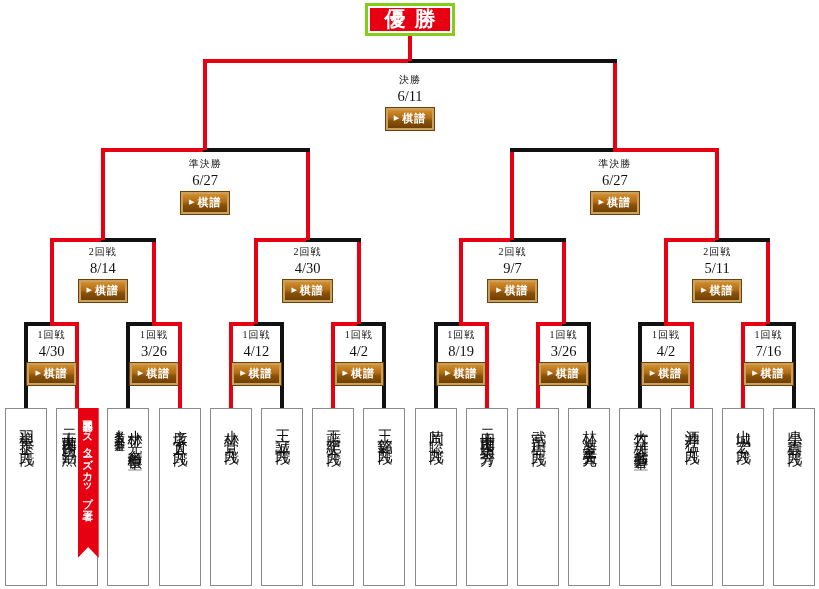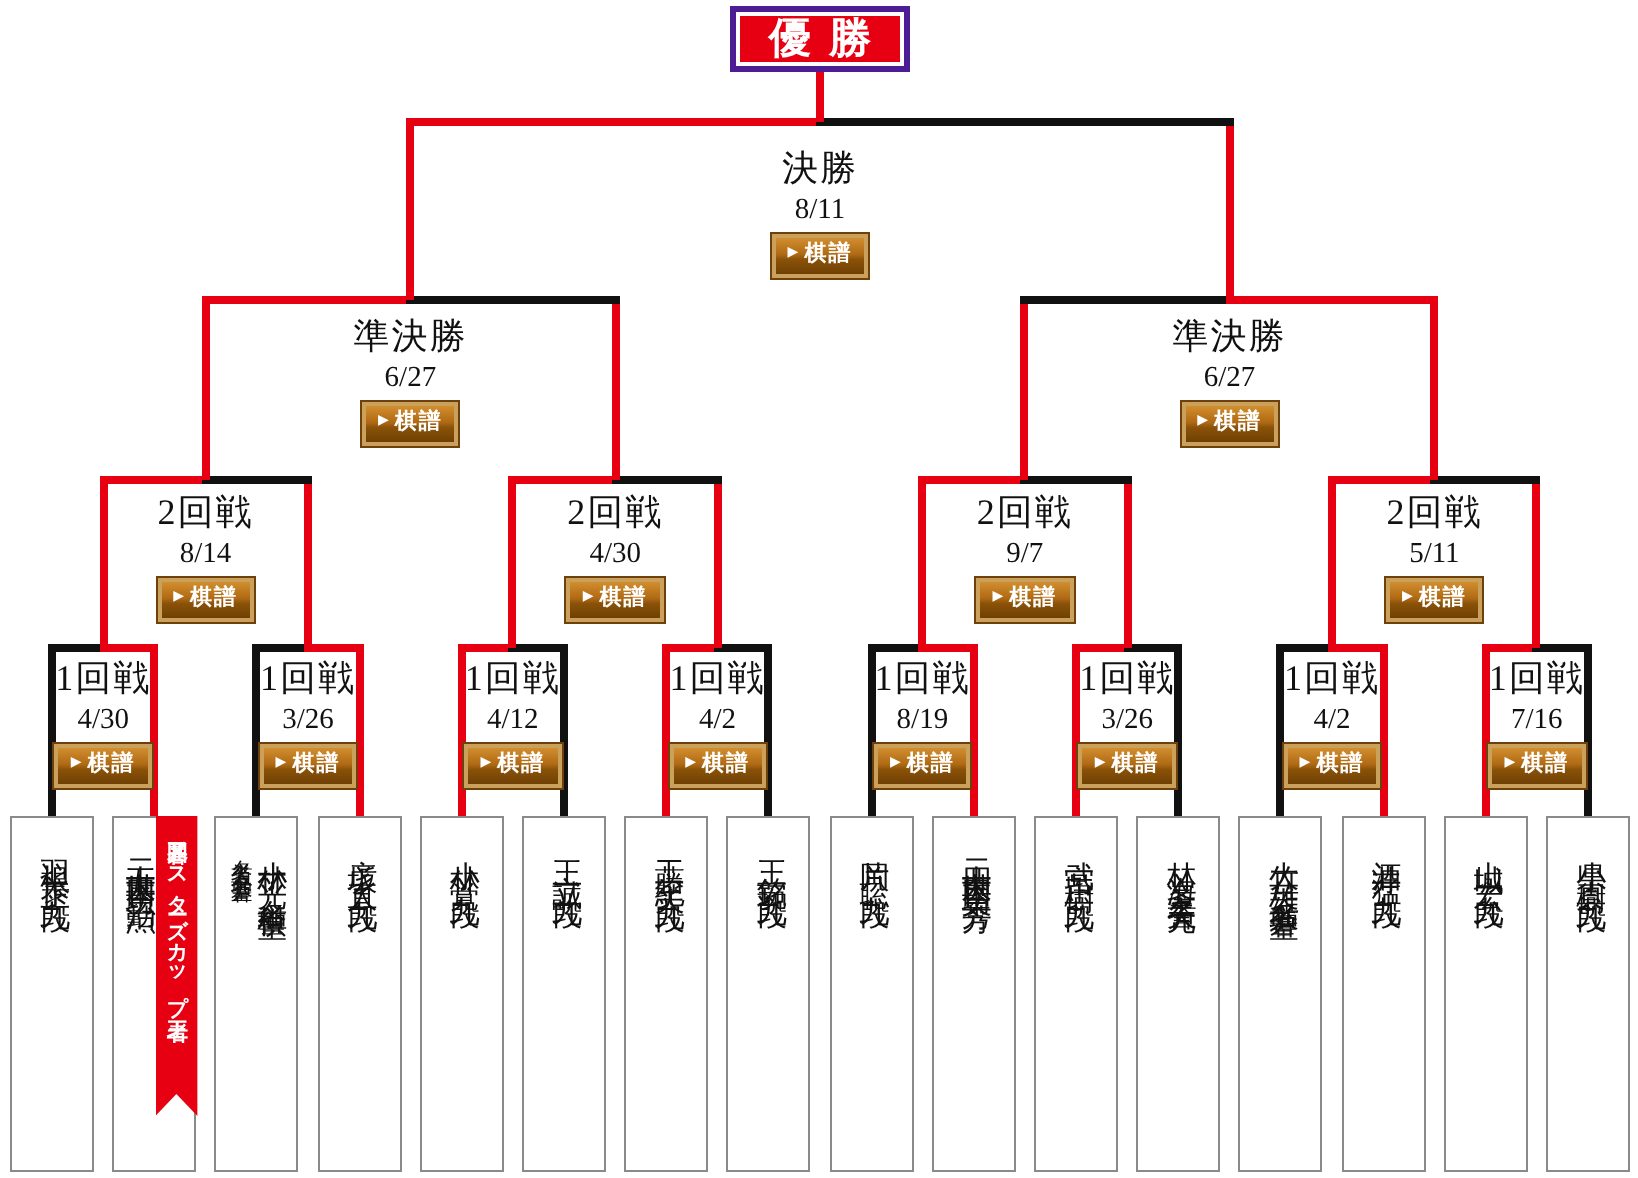--- a/index.html
+++ b/index.html
@@ -1,26 +1,26 @@
 <!DOCTYPE html>
 <html><head>
 <meta charset="utf-8">
 <style>
   *{margin:0;padding:0;box-sizing:border-box}
   html,body{background:#fff}
   body{font-family:"Liberation Serif","DejaVu Serif",serif;color:#111}
   #stage{position:relative;width:819px;height:589px;background:#fff;overflow:hidden}
   .line{position:absolute}
   .champ{position:absolute;left:365px;top:3px;width:90px;height:33px;background:#e60012;
-         border:3px solid #4c1d95;box-shadow:inset 0 0 0 2px #fff;
+         border:3px solid #84cc16;box-shadow:inset 0 0 0 2px #fff;
          display:flex;align-items:center;justify-content:center}
   .champ span{color:#fff;font-weight:bold;font-size:21px;letter-spacing:9px;text-indent:9px;line-height:1}
   .asof{position:absolute;right:6px;top:4px;font-size:15px;letter-spacing:1px;color:#1a1a1a}
   .mblock{position:absolute;width:84px;text-align:center;line-height:1.15}
-  .mlabel{font-size:18px;letter-spacing:1px;color:#111}
+  .mlabel{font-size:10px;letter-spacing:1px;color:#111}
   .mdate{font-size:14.5px;margin-top:2px;color:#111}
   .kifu{display:inline-block;margin-top:4px;font-size:11px;font-weight:bold;color:#fff;
         font-family:"Liberation Sans","DejaVu Sans",sans-serif;letter-spacing:1px;line-height:1;
         background:linear-gradient(180deg,#d18e2e 0%,#b06a14 45%,#8a5208 60%,#6f4004 100%);
         border:2px solid #c9a15c;box-shadow:0 0 0 1px #70400a;padding:3px 6px 4px;
         text-decoration:none;cursor:pointer;white-space:nowrap}
   .kifu .arr{font-size:7px;vertical-align:2px;margin-right:2px}
   .pbox{position:absolute;top:408px;width:42px;height:178px;background:#fff;border:1px solid #8a8a8a;
         display:flex;justify-content:center}
   .pbox.ribboned{padding-right:17px}
@@ -109,21 +109,21 @@
       <div class="line" style="left: 203.2px; top: 148px; width: 106.4px; height: 4px; background: rgb(17, 17, 17);"></div>
       <div class="line" style="left: 203.2px; top: 61px; width: 4px; height: 89px; background: rgb(230, 0, 18);"></div>
       <div class="mblock" style="left: 163.2px; top: 158px;"><div class="mlabel">準決勝</div><div class="mdate">6/27</div><a class="kifu"><span class="arr">▶</span><span>棋譜</span></a></div>
       <div class="line" style="left: 510.4px; top: 148px; width: 106.4px; height: 4px; background: rgb(17, 17, 17);"></div>
       <div class="line" style="left: 612.8px; top: 148px; width: 106.4px; height: 4px; background: rgb(230, 0, 18);"></div>
       <div class="line" style="left: 612.8px; top: 61px; width: 4px; height: 89px; background: rgb(230, 0, 18);"></div>
       <div class="mblock" style="left: 572.8px; top: 158px;"><div class="mlabel">準決勝</div><div class="mdate">6/27</div><a class="kifu"><span class="arr">▶</span><span>棋譜</span></a></div>
       <div class="line" style="left: 203.2px; top: 59px; width: 208.8px; height: 4px; background: rgb(230, 0, 18);"></div>
       <div class="line" style="left: 408px; top: 59px; width: 208.8px; height: 4px; background: rgb(17, 17, 17);"></div>
       <div class="line" style="left: 408px; top: 36px; width: 4px; height: 25px; background: rgb(230, 0, 18);"></div>
-      <div class="mblock" style="left: 368px; top: 74px;"><div class="mlabel">決勝</div><div class="mdate">8/11</div><a class="kifu"><span class="arr">▶</span><span>棋譜</span></a></div>
+      <div class="mblock" style="left: 368px; top: 74px;"><div class="mlabel">決勝</div><div class="mdate">6/11</div><a class="kifu"><span class="arr">▶</span><span>棋譜</span></a></div>
       <div class="pbox" style="left: 5px;">
         <div class="vtext">
           <span>羽根 泰正 九段</span>
         </div>
       </div>
       <div class="pbox ribboned" style="left: 56.2px;">
         <div class="vtext">
           <span>二十五世本因坊 治勲</span>
         </div>
       </div>

